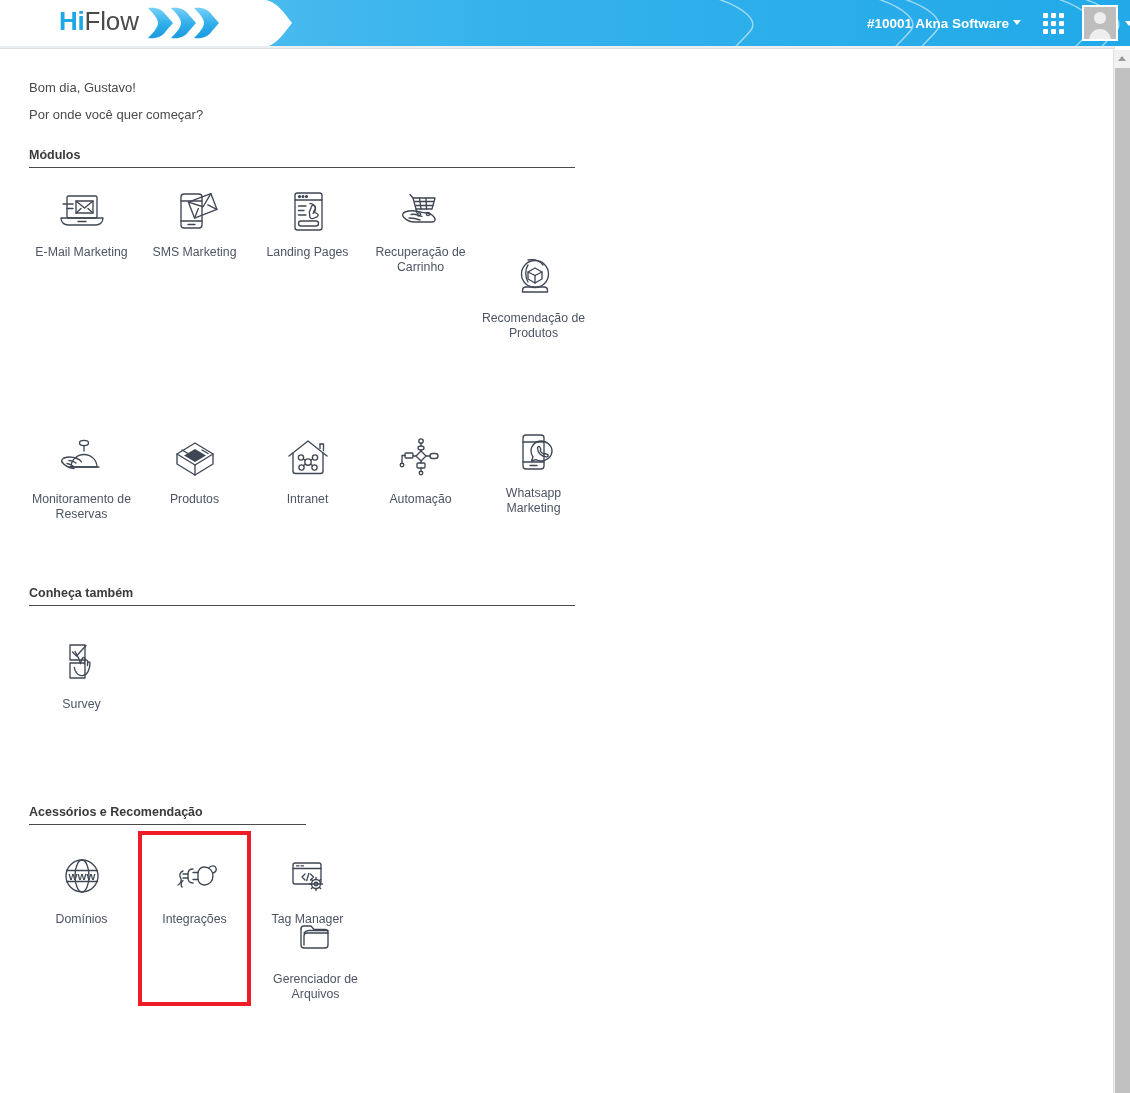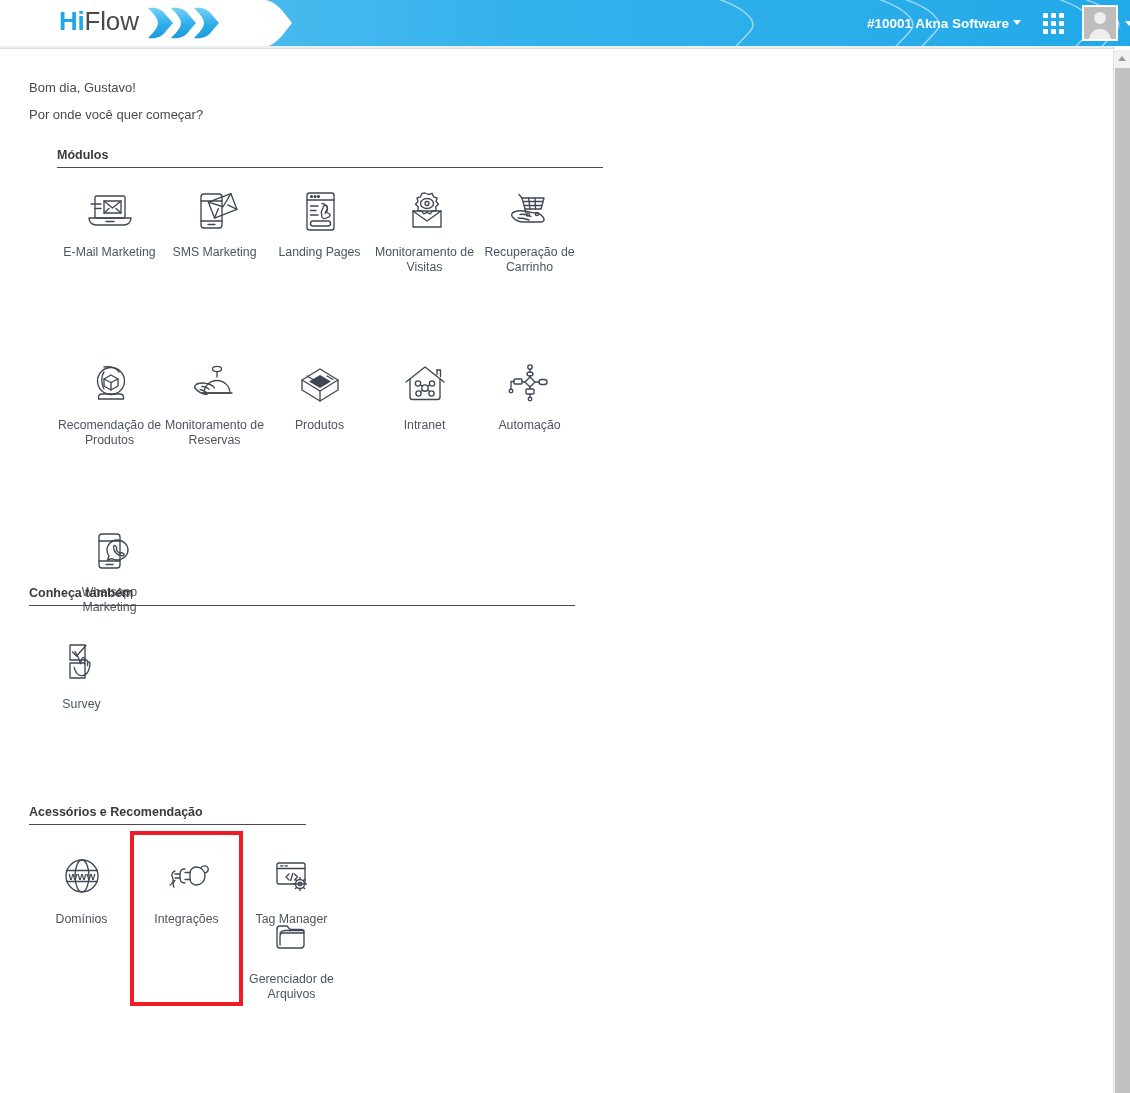--- a/index.html
+++ b/index.html
@@ -199,20 +199,21 @@
   }
   .section-rule {
     height: 1px;
     background: #4a4a4a;
   }
 
   .tile-grid {
     position: relative;
     display: flex;
     flex-wrap: wrap;
+    gap: 8px;
   }
   .tile {
     width: 105px;
     padding-top: 18px;
     display: flex;
     flex-direction: column;
     align-items: center;
     cursor: pointer;
     position: relative;
   }
@@ -309,21 +310,21 @@
 <div class="scrollbar">
   <div class="scroll-up"></div>
   <div class="scroll-thumb"></div>
 </div>
 
 <div class="content">
 
   <div class="greet l1">Bom dia, Gustavo!</div>
   <div class="greet l2">Por onde você quer começar?</div>
 
-  <div class="section" style="top:98px;margin-left:28px;">
+  <div class="section" style="top:98px;">
     <div class="section-title">Módulos</div>
     <div class="section-rule" style="width:546px;"></div>
 
     <div class="tile-grid" style="width:560px;">
 
       <div class="tile">
         <div class="ico">
           <svg class="line-ico" width="52" height="44" viewBox="0 0 52 44">
             <rect x="11" y="6" width="30" height="22" rx="1.5"></rect>
             <path d="M5 28 H47 C47 33 43 35 40 35 H12 C9 35 5 33 5 28 Z"></path>
@@ -369,34 +370,20 @@
               <path d="M16.5 20.5 H22"></path>
               <path d="M16.5 25 H24"></path>
             <rect x="16.5" y="31" width="20" height="5" rx="2.5"></rect>
             <path d="M28 13.5 C31 13.5 33.5 16 33.5 19 C33.5 21 32.5 22.5 31 23.5"></path>
             <path d="M29 18 C29 16 30.5 15 32 15.5 C33.5 16 33.8 18 33 19.3 L31.5 22 L35 23.5 C36.5 24.2 36.5 26 35 26.8 L31 28.5 C29.5 29 28 28 27.8 26.5 L27.3 22 Z"></path>
           </svg>
         </div>
         <div class="lbl">Landing Pages</div>
       </div>
 
-      <div class="tile">
-        <div class="ico">
-          <svg class="line-ico" width="52" height="44" viewBox="0 0 52 44">
-            <path d="M26 3 L29.5 4.5 L33 3.3 L34.5 6.8 L38 8 L37 11.5 L39.5 14.3 L36.8 16.8
-                     L37 20.5 L33.5 20.8 L31.3 23.8 L28 22.4 L24.7 23.8 L22.5 20.8 L19 20.5
-                     L19.2 16.8 L16.5 14.3 L19 11.5 L18 8 L21.5 6.8 L23 3.3 Z"></path>
-            <ellipse cx="28" cy="13.5" rx="6.5" ry="5"></ellipse>
-            <circle cx="28" cy="13.5" r="2"></circle>
-            <path d="M14 21 H42 V37 H14 Z"></path>
-            <path d="M14 21 L28 31 L42 21"></path>
-          </svg>
-        </div>
-        <div class="lbl">Monitoramento de Visitas</div>
-      </div>
 
       <div class="tile">
         <div class="ico">
           <svg class="line-ico" width="52" height="44" viewBox="0 0 52 44">
             <path d="M18 8 H40 L37 19 H21 Z"></path>
             <path d="M20 11.5 H38.6"></path>
               <path d="M21 15.5 H37.8"></path>
             <path d="M24.5 8 L26 19"></path>
               <path d="M31 8 L31.5 19"></path>
             <path d="M18 8 L15 4.5"></path>

